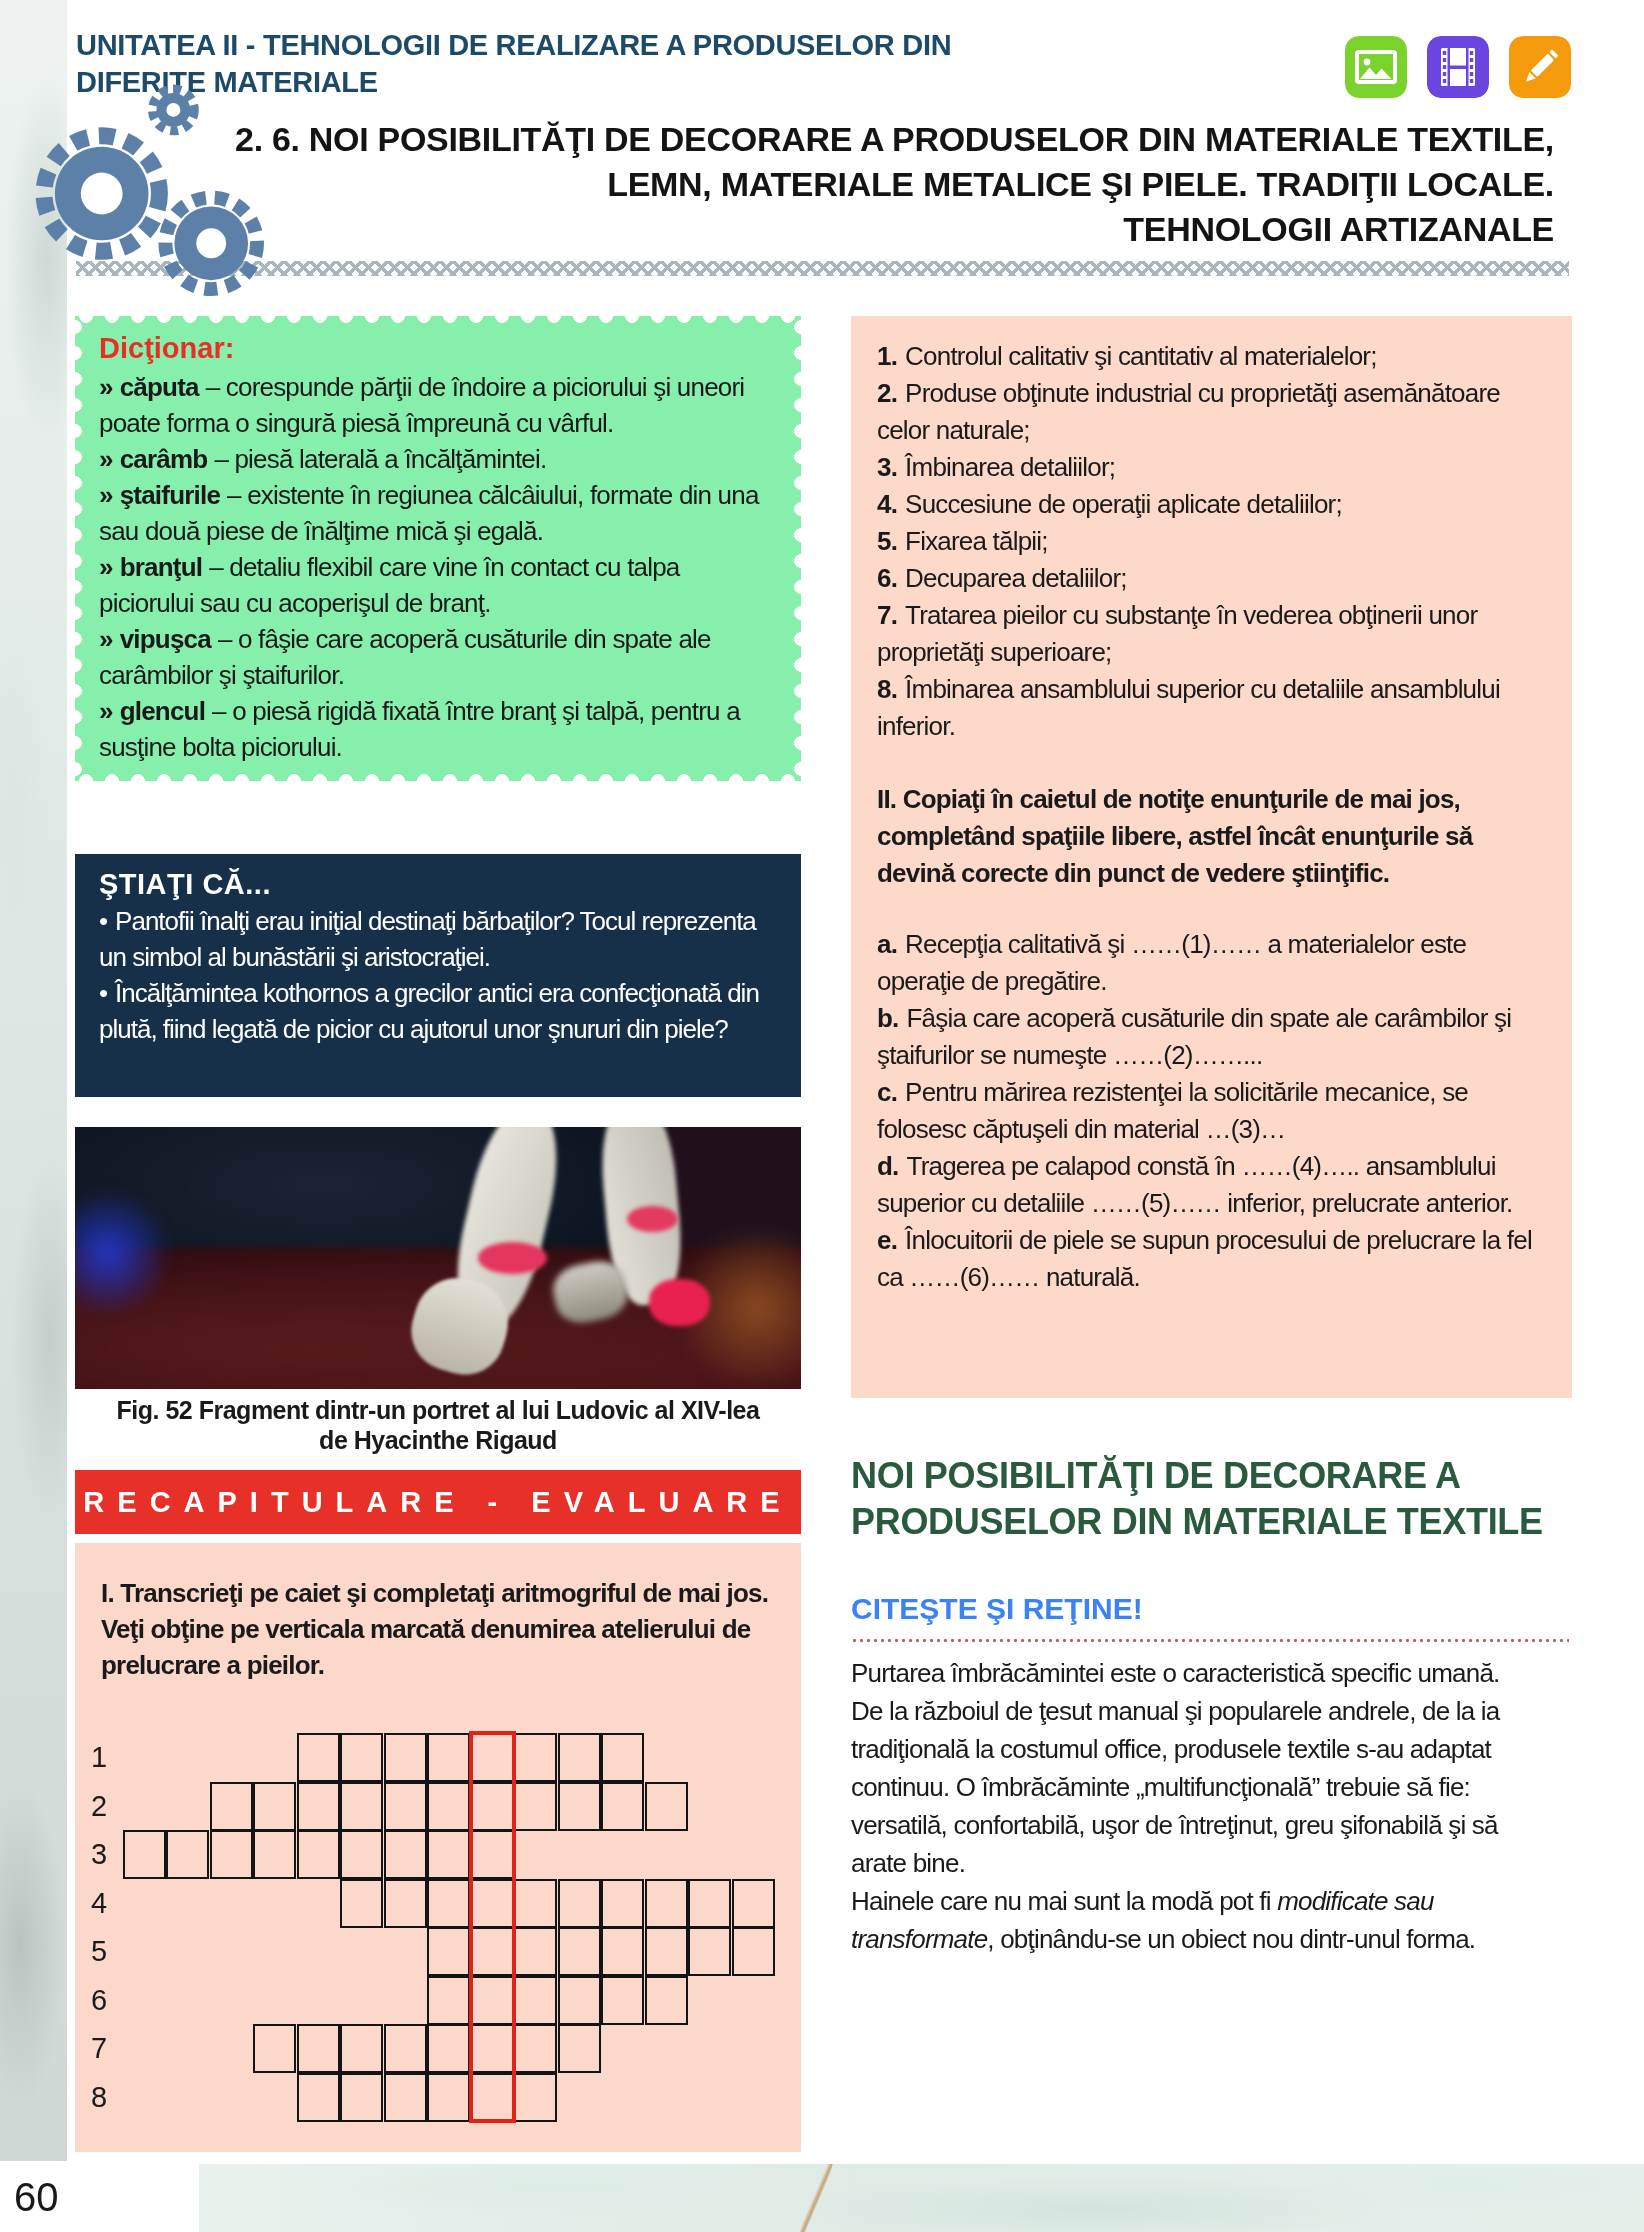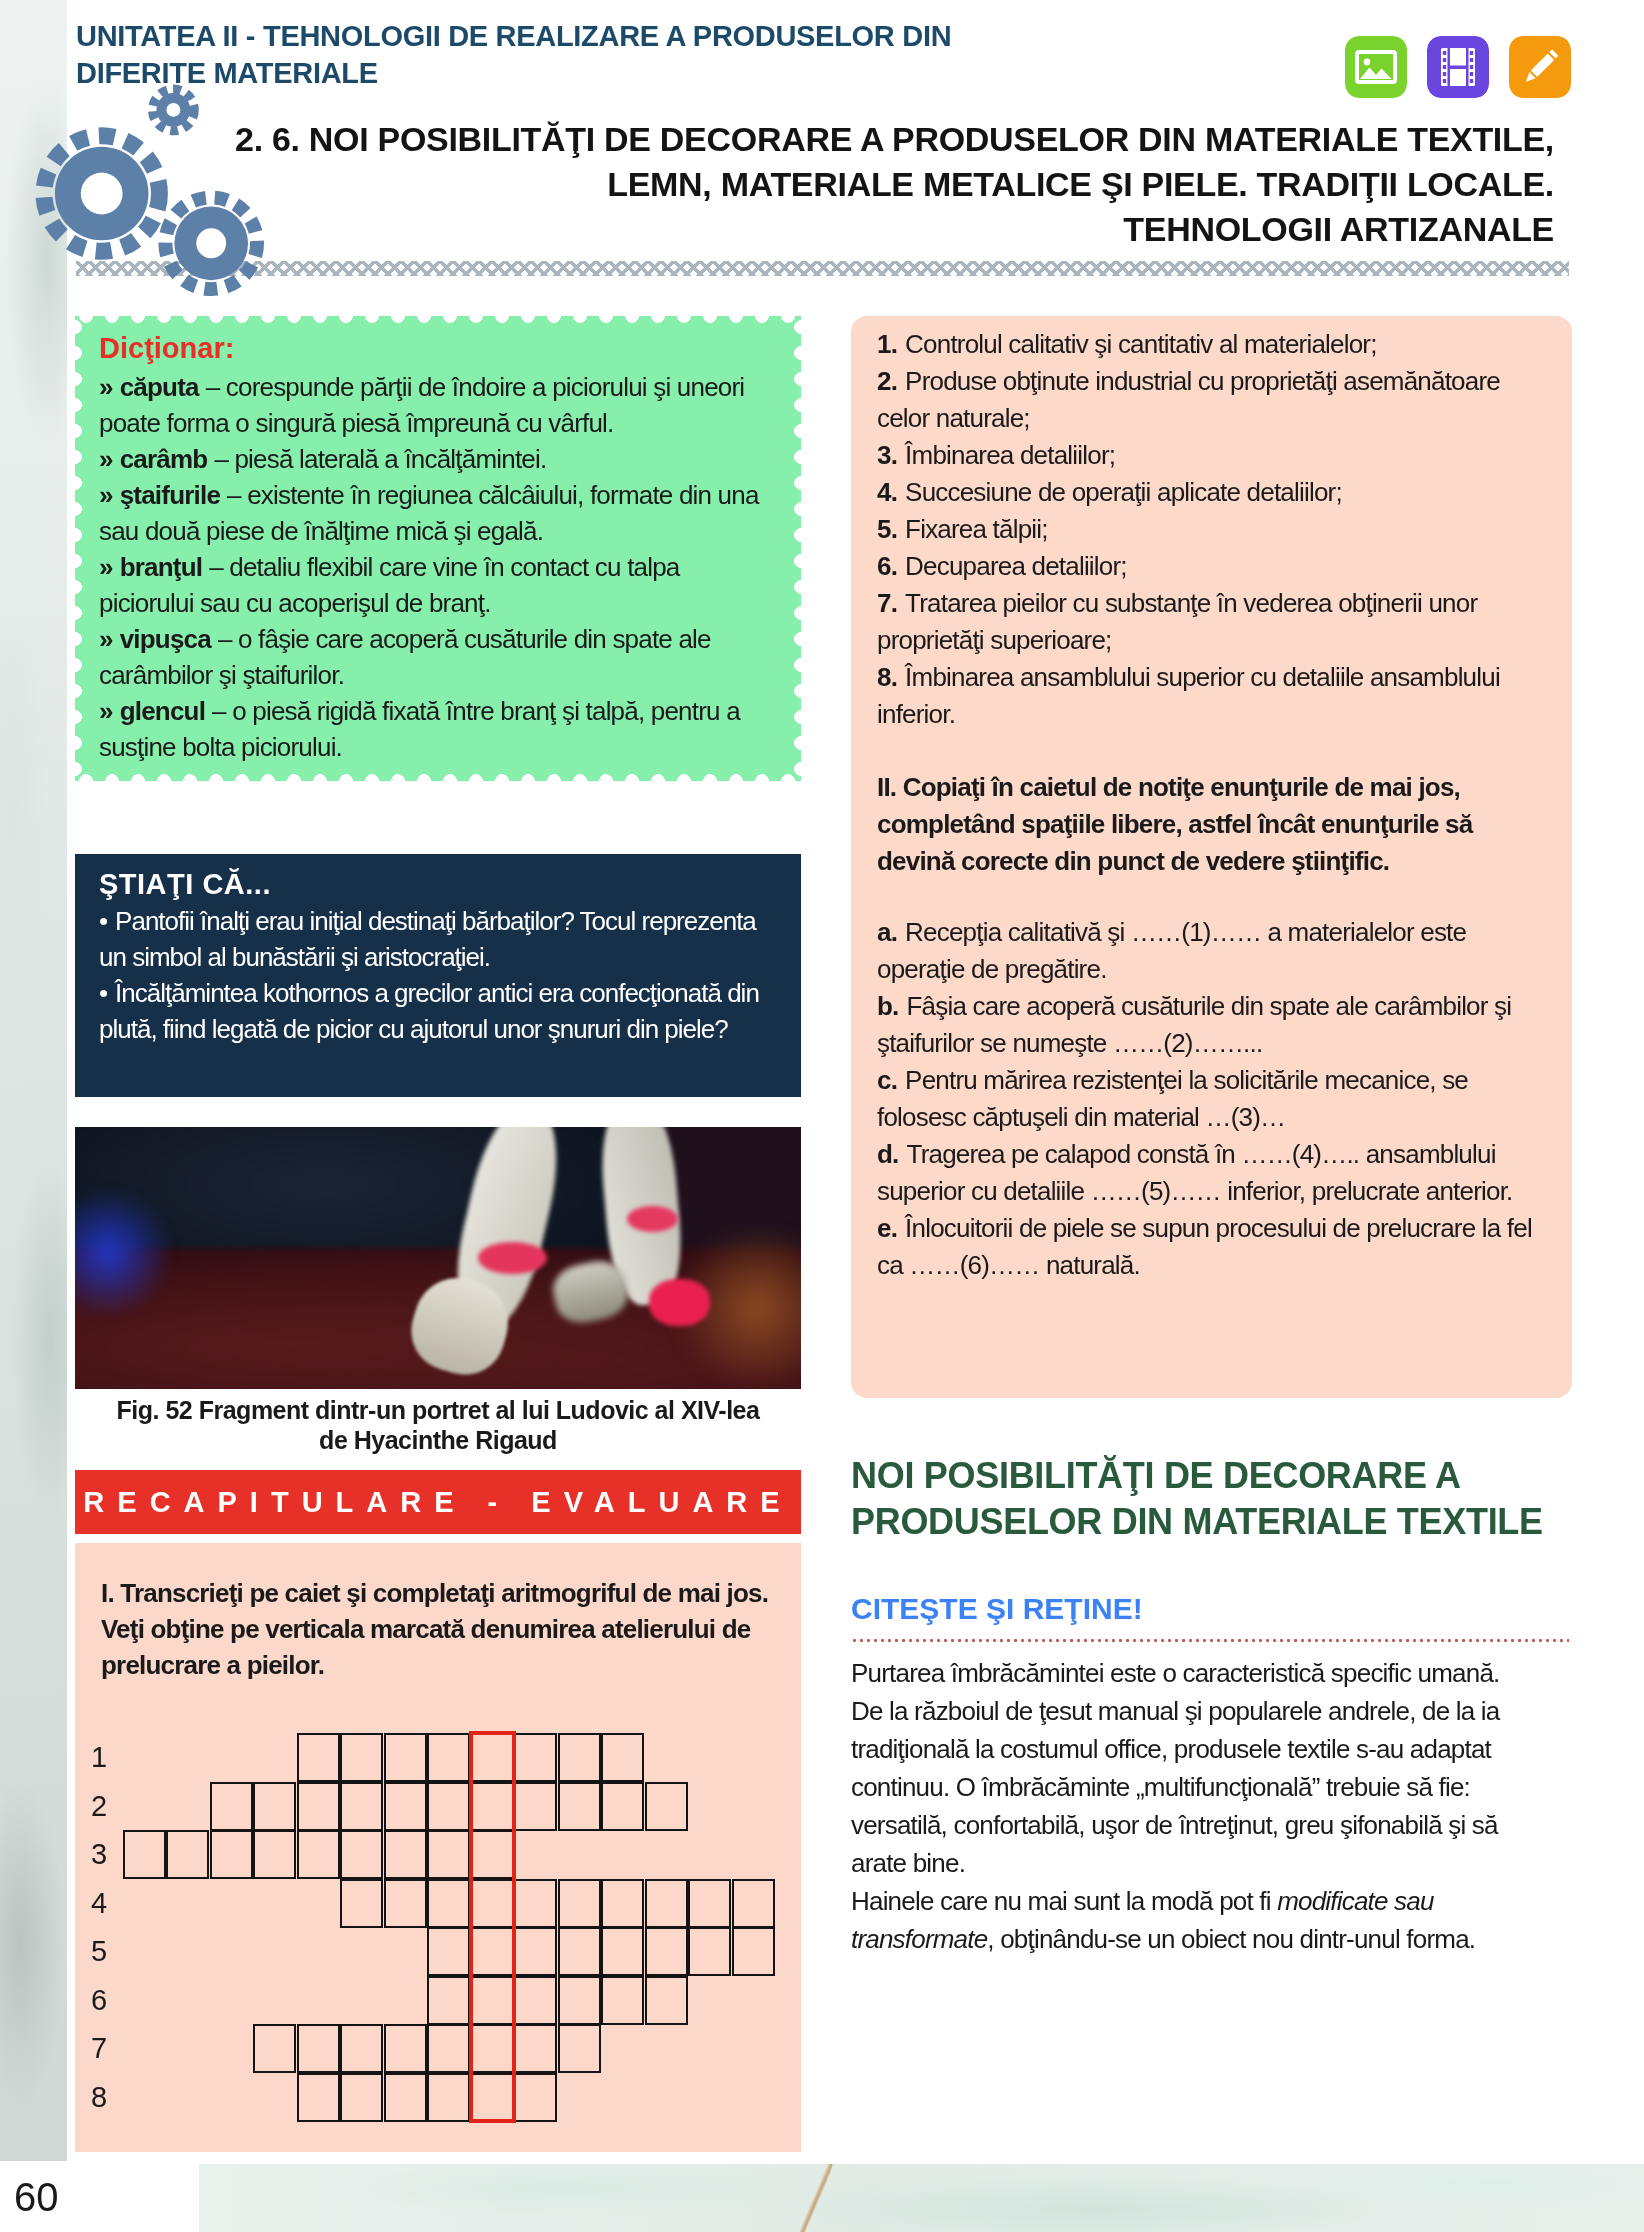--- a/index.html
+++ b/index.html
@@ -30,21 +30,21 @@
   }
   .bottom-strip .vein{
     position:absolute;left:609px;top:-6px;width:16px;height:120%;
     background:linear-gradient(100deg,transparent 38%,#cda877 47%,#b68d58 53%,transparent 62%);
     transform:skewX(-14deg);opacity:.75;
   }
   .page-num{left:14px;top:2175px;font-size:40px;color:#1a1a1a;}
 
   
   .unit-title{
-    left:76px;top:18px;width:975px;
+    left:76px;top:27px;width:975px;
     font-size:29px;font-weight:bold;line-height:37px;color:#1d4a69;letter-spacing:-0.3px;
   }
   .hdr-icons{left:1345px;top:36px;display:flex;gap:20px;}
   .hdr-icons .tile{width:62px;height:62px;border-radius:14px;display:block;}
 
   .diamonds{
     left:76px;top:261px;width:1493px;height:15px;opacity:.8;
     background-image:
       linear-gradient(45deg,transparent 42%,#97a3ad 42%,#97a3ad 58%,transparent 58%),
       linear-gradient(315deg,transparent 42%,#97a3ad 42%,#97a3ad 58%,transparent 58%);
@@ -123,21 +123,21 @@
   .cw-grid{position:absolute;left:0;top:190px;width:726px;height:408px;}
   .cw-num{position:absolute;left:16px;font-size:29px;color:#1a1a1a;}
   .cw-cell{position:absolute;width:43px;height:49px;box-sizing:border-box;
     border:2px solid #141414;}
   .cw-highlight{position:absolute;top:-2px;width:47px;height:392px;box-sizing:border-box;
     border:4px solid #e02417;}
 
   
   .task-box{
     left:851px;top:316px;width:721px;height:1082px;box-sizing:border-box;
-    background:#fcd9c9;padding:10px 26px;border-radius:16px;
+    background:#fcd9c9;padding:22px 26px;
   }
   .task-box p{margin:0;font-size:26px;line-height:37px;letter-spacing:-0.8px;}
   .task-box p b{margin-right:8px;}
   .ex2-intro{font-weight:bold;margin-top:36px !important;}
   .fills{margin-top:34px !important;}
 
   .green-head{left:851px;top:1453px;width:741px;
     font-size:36px;font-weight:bold;line-height:46px;color:#2a5a3d;letter-spacing:-0.3px;}
   .citeste{left:851px;top:1592px;font-size:30px;font-weight:bold;color:#3b82f6;}
   .dotline{left:851px;top:1638px;width:718px;height:5px;

